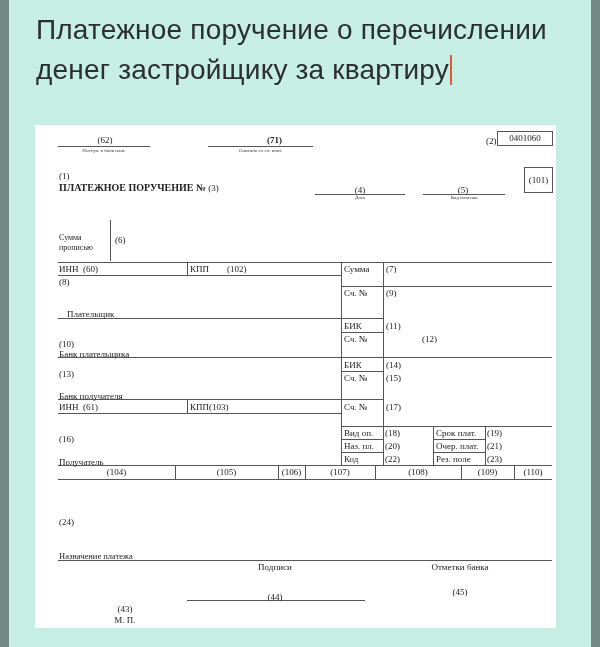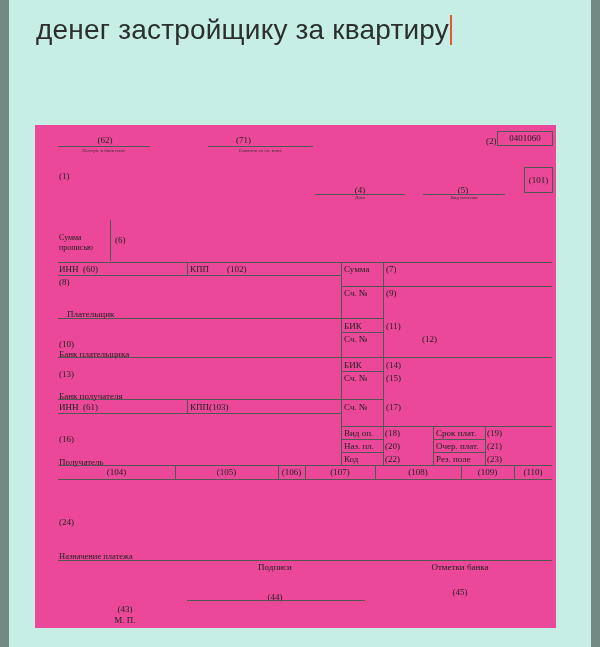--- a/index.html
+++ b/index.html
@@ -18,53 +18,58 @@
     font-family: "Liberation Sans", sans-serif;
     font-size: 28px; line-height: 40px; color: #2b2f2e;
     letter-spacing: 0.2px;
   }
   .caret {
     display: inline-block; width: 2px; height: 30px; background: #e05a3a;
     vertical-align: -6px; margin-left: 1px;
   }
   .doc {
     position: absolute; left: 35px; top: 125px; width: 521px; height: 503px;
-    background: #ec4899;
+    background: #ffffff;
   }
   .t { position: absolute; font-size: 9px; color: #222; white-space: nowrap; line-height: 10px; }
   .tiny { position: absolute; font-size: 5px; color: #333; white-space: nowrap; line-height: 6px; }
   .bold { font-weight: bold; font-size: 10px; }
   .hl { position: absolute; height: 0; border-top: 1px solid #555; }
   .vl { position: absolute; width: 0; border-left: 1px solid #555; }
   .box { position: absolute; border: 1px solid #555; }
   .c { text-align: center; }
 </style>
 </head>
 <body>
 
 <div class="panel"></div>
 
 <div class="heading">
+  <div>Платежное поручение о перечислении</div>
   <div><span>денег застройщику за квартиру</span><span class="caret"></span></div>
 </div>
 
 <div class="doc">
 
   <div class="t c" style="left:25px;top:10px;width:90px;">(62)</div>
   <div class="hl" style="left:23px;top:21px;width:92px;"></div>
   <div class="tiny c" style="left:23px;top:23px;width:92px;">Поступ. в банк плат.</div>
 
-  <div class="t c" style="left:156px;top:10px;width:105px;">(71)</div>
+  <div class="t c" style="left:187px;top:10px;width:105px;font-weight:bold;">(71)</div>
   <div class="hl" style="left:173px;top:21px;width:105px;"></div>
   <div class="tiny c" style="left:173px;top:23px;width:105px;">Списано со сч. плат.</div>
 
   <div class="t" style="left:451px;top:11px;">(2)</div>
   <div class="box t c" style="left:462px;top:6px;width:54px;height:13px;line-height:13px;">0401060</div>
 
   <div class="t" style="left:24px;top:46px;">(1)</div>
+  <div class="t" style="left:24px;top:58px;">
+    <span class="bold">ПЛАТЕЖНОЕ ПОРУЧЕНИЕ №</span>
+    <span>(3)</span>
+  </div>
 
   <div class="t c" style="left:280px;top:60px;width:90px;">(4)</div>
   <div class="hl" style="left:280px;top:69px;width:90px;"></div>
   <div class="tiny c" style="left:280px;top:70px;width:90px;">Дата</div>
 
   <div class="t c" style="left:388px;top:60px;width:80px;">(5)</div>
   <div class="hl" style="left:388px;top:69px;width:82px;"></div>
   <div class="tiny c" style="left:388px;top:70px;width:82px;">Вид платежа</div>
 
   <div class="box t c" style="left:489px;top:42px;width:27px;height:24px;line-height:24px;">(101)</div>

